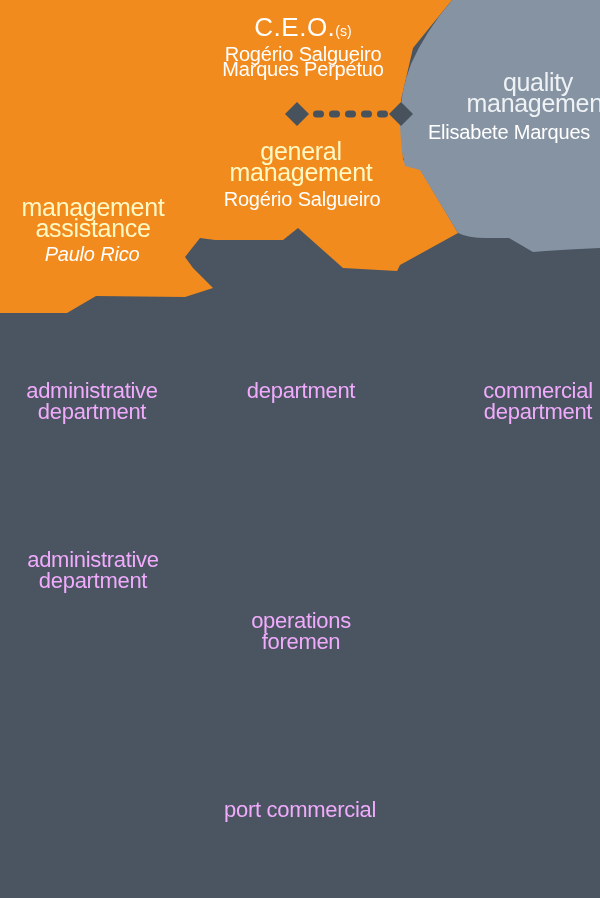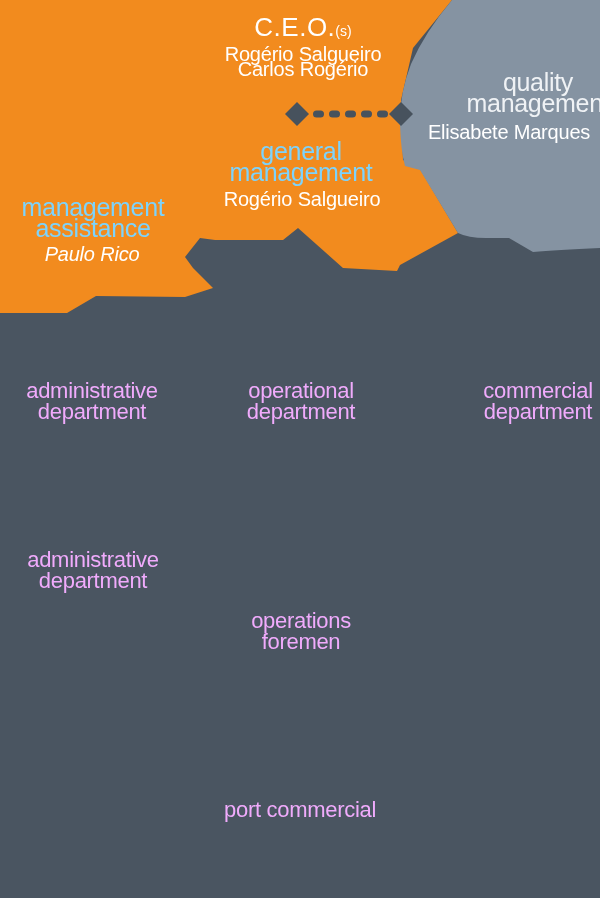--- a/index.html
+++ b/index.html
@@ -4,21 +4,21 @@
 <style>
   html,body{margin:0;padding:0;background:#222;}
   #stage{
     position:relative;width:600px;height:898px;overflow:hidden;
     font-family:"Liberation Sans",sans-serif;
     background:#4A5561;
   }
   #shapes{position:absolute;left:0;top:0;width:600px;height:898px;display:block;}
   .node{position:absolute;text-align:center;transform:translateX(-50%);white-space:nowrap;}
   .big-title{font-size:25px;line-height:21px;font-weight:400;letter-spacing:-0.3px;}
-  .cream{color:#7dd3fc;}
+  .cream{color:#fef9c3;}
   .near-white{color:#EFF2F5;}
   .person{font-size:20px;line-height:15px;color:#FFFFFF;letter-spacing:-0.2px;}
   .ceo-title{font-size:26px;line-height:26px;color:#FFFFFF;letter-spacing:0.5px;}
   .ceo-suffix{font-size:14px;letter-spacing:0;}
   .dept-title{font-size:22px;line-height:21px;color:#f0abfc;letter-spacing:-0.3px;}
 </style>
 </head>
 <body>
 
 <div id="stage">
@@ -43,21 +43,21 @@
       <rect x="377" y="110.5" width="11" height="7" rx="3.5"></rect>
       <polygon points="389,114 401,102 413,114 401,126"></polygon>
     </g>
   </svg>
 
   <div class="node ceo-title" style="left:303px;top:14px;">
     <span>C.E.O.</span><span class="ceo-suffix">(s)</span>
   </div>
   <div class="node person" style="left:303px;top:47px;">
     <div>Rogério Salgueiro</div>
-    <div>Carlos Rogério</div>
+    <div>Marques Perpétuo</div>
   </div>
 
   <div class="node big-title near-white" style="left:538px;top:72px;">
     <div>quality</div>
     <div>management</div>
   </div>
   <div class="node person" style="left:509px;top:125px;">Elisabete Marques</div>
 
   <div class="node big-title cream" style="left:301px;top:141px;">
     <div>general</div>
@@ -69,21 +69,20 @@
     <div>management</div>
     <div>assistance</div>
   </div>
   <div class="node person" style="left:92px;top:247px;font-style:italic;">Paulo Rico</div>
 
   <div class="node dept-title" style="left:92px;top:380px;">
     <div>administrative</div>
     <div>department</div>
   </div>
   <div class="node dept-title" style="left:301px;top:380px;">
-    <div>operational</div>
     <div>department</div>
   </div>
   <div class="node dept-title" style="left:538px;top:380px;">
     <div>commercial</div>
     <div>department</div>
   </div>
 
   <div class="node dept-title" style="left:93px;top:549px;">
     <div>administrative</div>
     <div>department</div>

